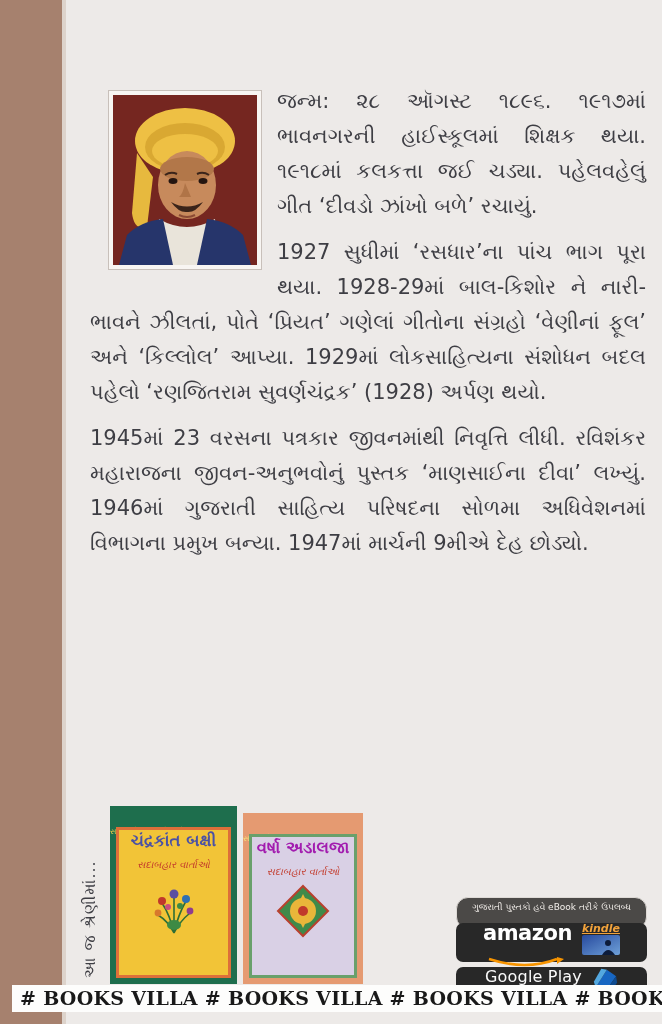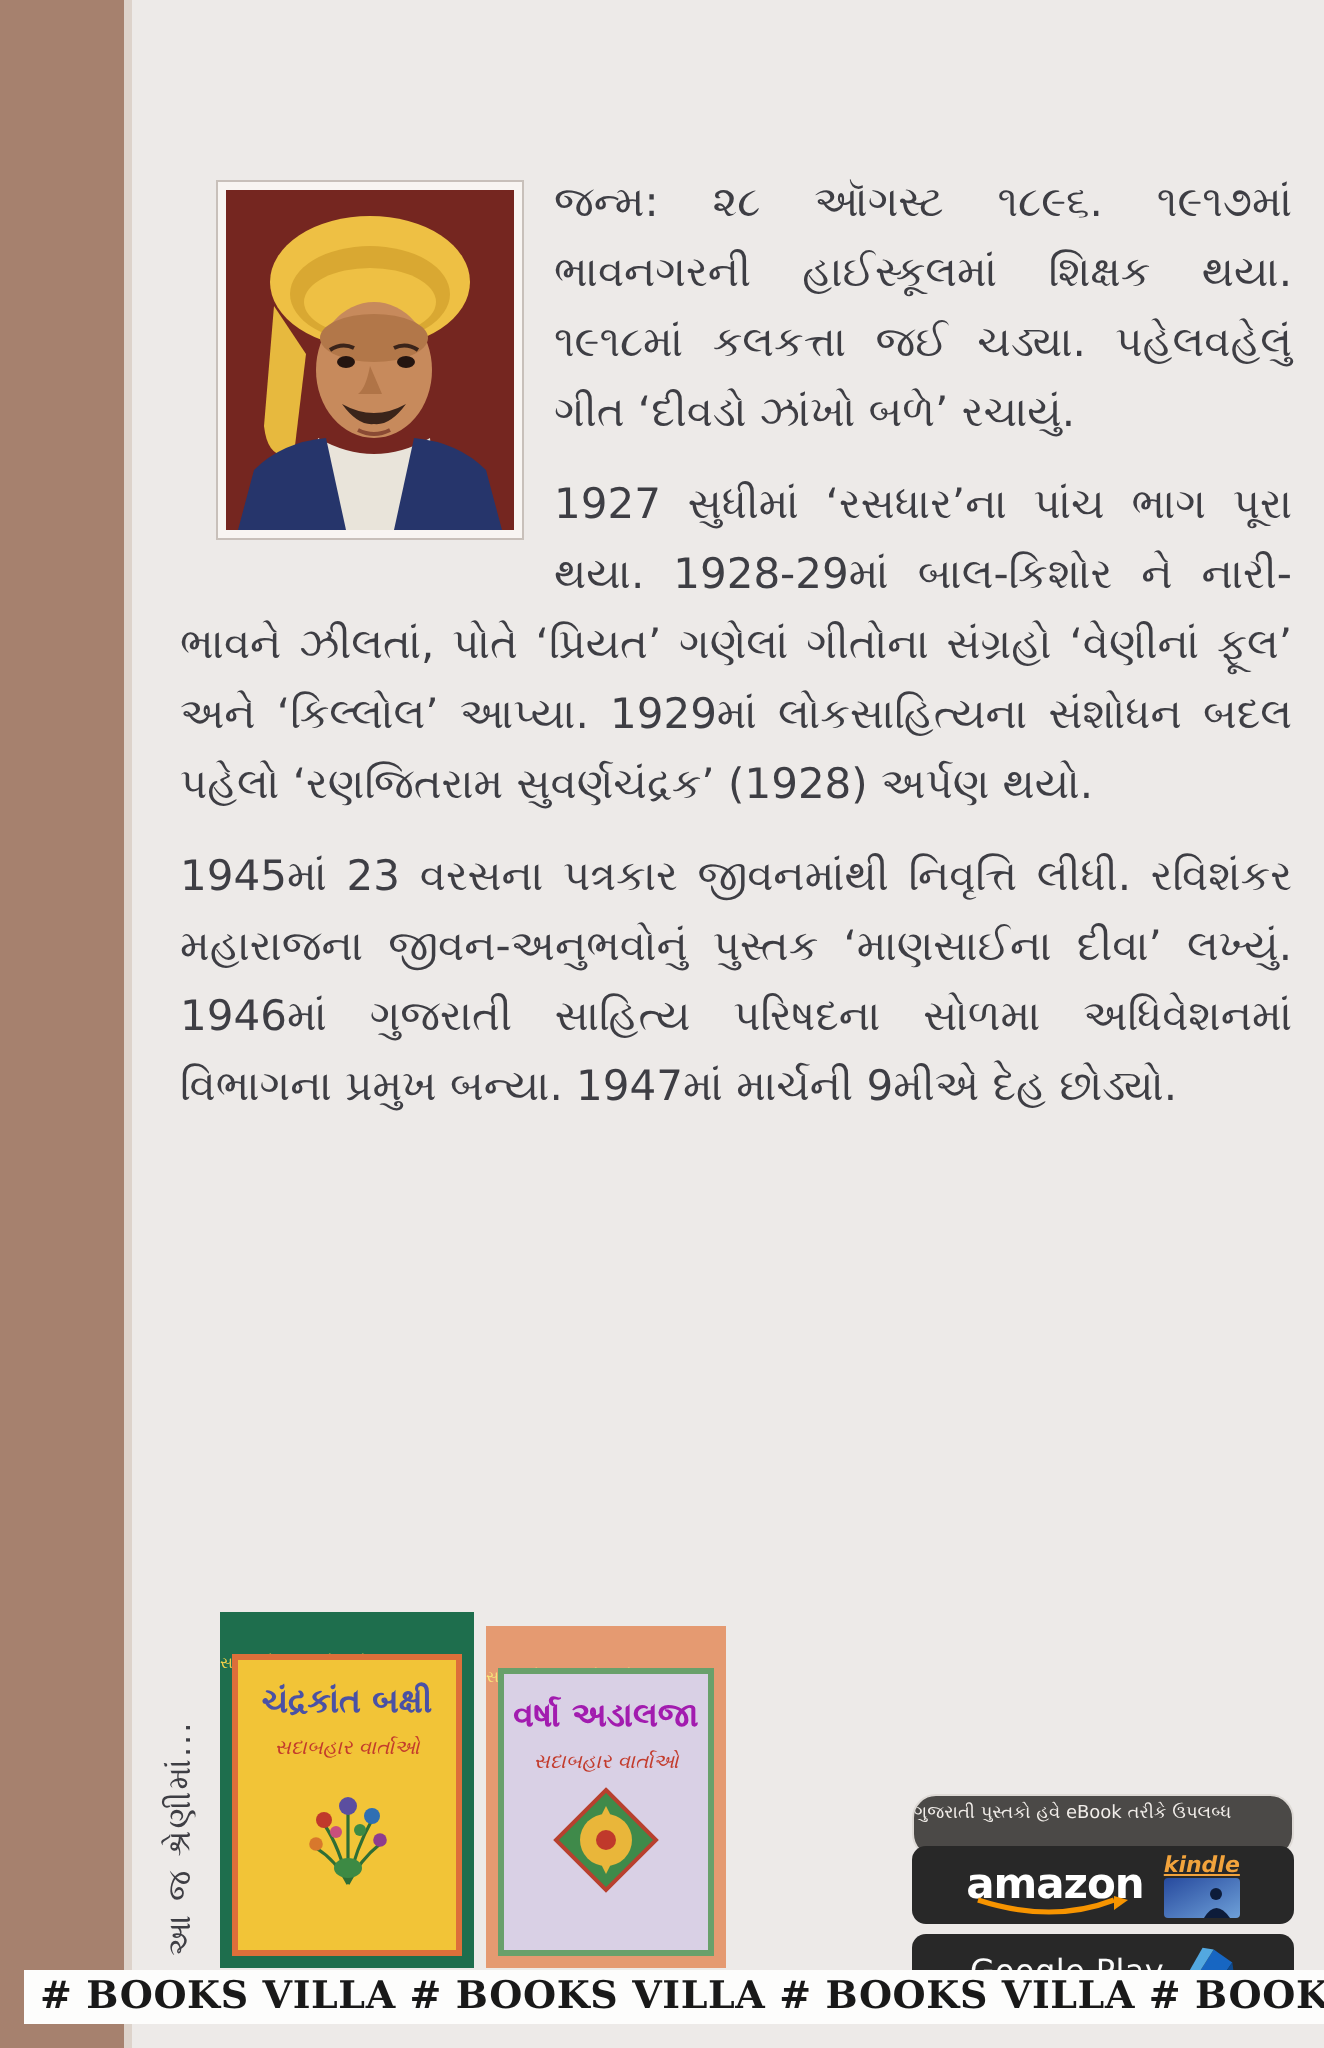--- a/index.html
+++ b/index.html
@@ -18,26 +18,26 @@
   .book .band{text-align:left;font-size:8px;letter-spacing:0.5px;padding-top:21px;white-space:nowrap;overflow:hidden;}
   .book .inner{position:absolute;left:6px;right:6px;top:21px;bottom:6px;text-align:center;overflow:hidden;}
   .book1{left:110px;top:806px;width:127px;height:178px;background:#1e6e4d;}
   .book1 .band{color:#f0cf4a;}
   .book1 .inner{background:#f2c437;border:3px solid #dd6f3a;}
   .book1 .author{color:#4a51a5;}
   .book2{left:243px;top:813px;width:120px;height:171px;background:#e59a71;}
   .book2 .band{color:#f5e27a;}
   .book2 .inner{background:#d9d0e5;border:3px solid #69a06b;}
   .book2 .author{color:#a21caf;}
-  .author{margin-top:10px;font-size:16.5px;font-weight:bold;line-height:1.35;padding:0 4px;}
+  .author{font-size:16.5px;font-weight:bold;line-height:1.35;padding:0 4px;}
   .subtitle{margin-top:7px;font-size:10px;font-style:italic;color:#c33b2c;}
   .ornament{margin-top:6px;}
   
-  .pill{position:absolute;left:456px;top:897px;width:191px;height:32px;box-sizing:border-box;background:#4b4947;border:1px solid #dedad6;border-radius:12px;color:#f2eeea;font-size:9px;line-height:19px;white-space:nowrap;overflow:hidden;}
-  .badge{position:absolute;left:456px;width:191px;background:#282828;border-radius:7px;display:flex;align-items:center;justify-content:center;}
+  .pill{position:absolute;left:456px;top:897px;width:191px;height:32px;box-sizing:border-box;background:#4b4947;border:1px solid #dedad6;border-radius:12px;color:#f2eeea;font-size:9px;text-align:center;line-height:19px;white-space:nowrap;overflow:hidden;}
+  .badge{position:absolute;left:456px;width:191px;background:#282828;border-radius:7px;display:flex;justify-content:center;}
   .badge-amazon{top:923px;height:39px;gap:10px;}
   .amazon-wrap{position:relative;display:inline-block;}
   .amazon-word{color:#ffffff;font-weight:bold;font-size:21px;letter-spacing:-0.5px;line-height:1;}
   .smile{position:absolute;left:4px;bottom:-7px;}
   .kindle-col{display:flex;flex-direction:column;align-items:center;line-height:1;}
   .kindle-word{color:#f2a33c;font-size:11px;font-weight:bold;font-style:italic;margin-bottom:1px;text-decoration:underline;}
   .badge-gplay{top:967px;height:36px;gap:10px;}
   .gplay-word{color:#fafafa;font-size:16px;font-weight:500;letter-spacing:0.2px;}
   
   .watermark{position:absolute;left:12px;top:985px;width:650px;height:27px;background:#fdfdfc;z-index:6;overflow:hidden;}

